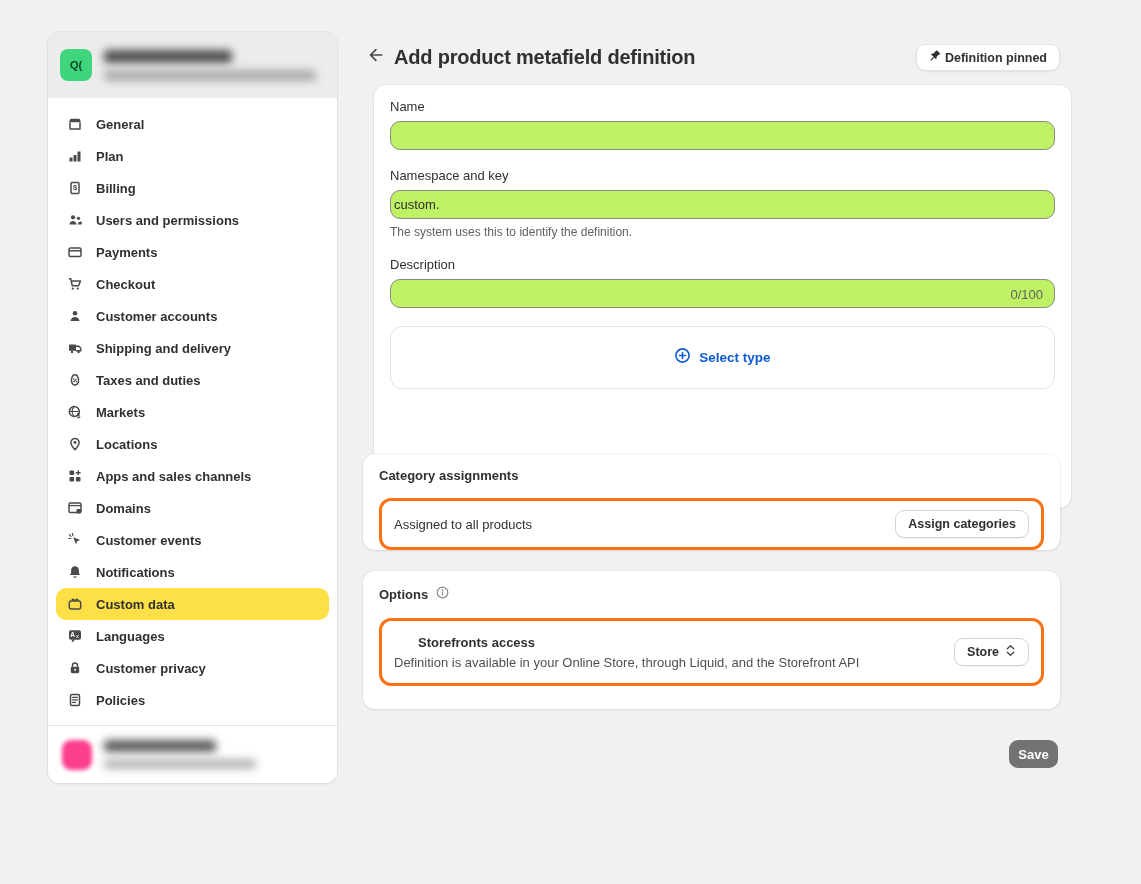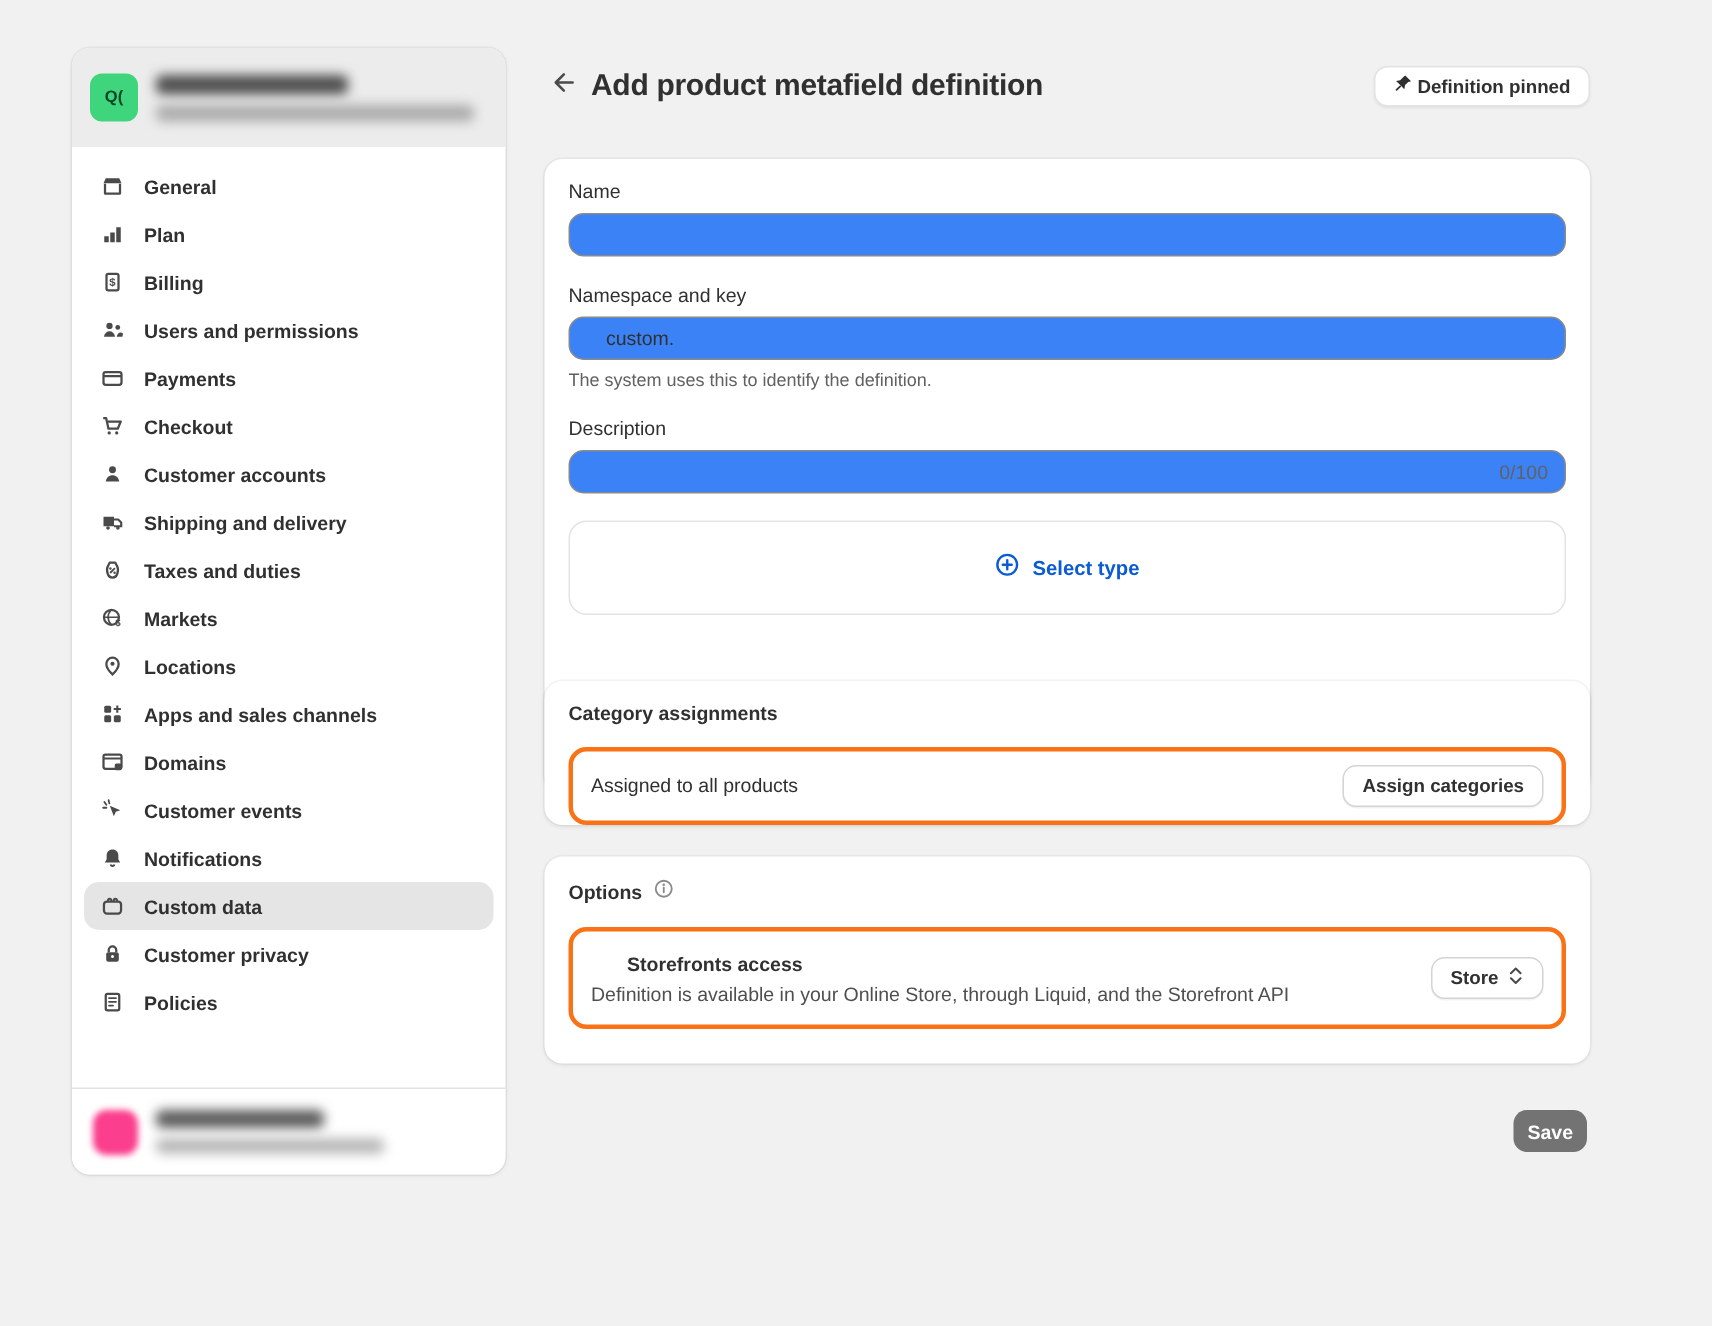--- a/index.html
+++ b/index.html
@@ -24,21 +24,21 @@
   .store-meta { flex:1; min-width:0; }
   .blurbar { border-radius:4px; filter:blur(4px); }
   .store-name-blur { width:128px; height:13px; background:#4e4e4e; margin-bottom:7px; }
   .store-email-blur { width:212px; height:11px; background:#ababab; }
 
   .nav { padding:10px 8px 0 8px; }
   .nav-item {
     display:flex; align-items:center; height:32px; gap:12px;
     padding:0 10px; border-radius:10px; cursor:pointer;
   }
-  .nav-item.active { background:#e5e5e5; }
+  .nav-item.active { background:#fde047; }
   .nav-item .nicon { width:18px; height:18px; display:flex; align-items:center; justify-content:center; flex:0 0 auto; }
   .nav-item .nlabel { font-size:13px; font-weight:bold; color:#303030; white-space:nowrap; }
 
   .sidebar-footer {
     position:absolute; left:0; right:0; bottom:0; height:58px;
     border-top:1px solid #e3e3e3; display:flex; align-items:center;
     padding:0 14px; gap:12px; background:#fff;
   }
   .user-avatar { width:30px; height:30px; border-radius:9px; background:#fb3e8d; filter:blur(2px); flex:0 0 auto; }
   .user-name-blur { width:112px; height:12px; background:#5a5a5a; margin-bottom:7px; }
@@ -55,28 +55,28 @@
     box-shadow:0 1px 2px rgba(0,0,0,0.08);
     font-size:12.5px; font-weight:bold; color:#303030;
   }
 
   
   .card {
     position:absolute; left:363px; width:697px; background:#fff; border-radius:12px;
     box-shadow:0 0 0 1px rgba(0,0,0,0.03), 0 1px 3px rgba(0,0,0,0.08);
     padding:14px 16px 16px 16px;
   }
-  .card-1 { top:106px; height:423px; }
+  .card-1 { top:85px; height:423px;margin-left:11px; }
   .card-2 { top:454px; height:96px; }
   .card-3 { top:571px; height:138px; }
 
   .field-label { font-size:13px; color:#303030; margin-bottom:7px; }
   .text-input {
     width:100%; height:29px; border:1px solid #8a8a8a; border-radius:10px;
-    background:#3b82f6; padding:0 24px; font-size:13px; color:#303030;
+    background:#bef264; padding:0 3px; font-size:13px; color:#303030;
     font-family:"Liberation Sans", sans-serif; outline:none;
   }
   .input-wrap { position:relative; }
   .input-wrap .counter {
     position:absolute; right:12px; top:50%; transform:translateY(-50%);
     font-size:13px; color:#616161; pointer-events:none;
   }
   .help-text { font-size:12px; color:#616161; margin-top:6px; }
   .spacer-18 { height:18px; }
 
@@ -297,20 +297,31 @@
       <div class="nav-item active">
         <span class="nicon">
             <svg width="16" height="16" viewBox="0 0 16 16">
               <rect x="2.3" y="5" width="11.4" height="8" rx="2" fill="none" stroke="#4a4a4a" stroke-width="1.5"></rect>
               <path d="M5 5V4.2a1.1 1.1 0 012.2 0V5M8.8 5V4.2a1.1 1.1 0 012.2 0V5" fill="none" stroke="#4a4a4a" stroke-width="1.3"></path>
             </svg>
           </span>
         <span class="nlabel">Custom data</span>
       </div>
 
+      <div class="nav-item">
+        <span class="nicon">
+            <svg width="16" height="16" viewBox="0 0 16 16">
+              <rect x="2" y="2.3" width="12" height="9.5" rx="2" fill="#4a4a4a"></rect>
+              <path d="M5 13.7l2-2.2" stroke="#4a4a4a" stroke-width="1.6"></path>
+              <text x="5.6" y="9.3" font-size="6.5" font-weight="bold" fill="#ffffff" text-anchor="middle" font-family="Liberation Sans, sans-serif">A</text>
+              <text x="10.4" y="9.6" font-size="6" fill="#ffffff" text-anchor="middle" font-family="Liberation Sans, sans-serif">x</text>
+            </svg>
+          </span>
+        <span class="nlabel">Languages</span>
+      </div>
 
       <div class="nav-item">
         <span class="nicon">
             <svg width="16" height="16" viewBox="0 0 16 16">
               <rect x="3.8" y="6.8" width="8.4" height="6.4" rx="1.4" fill="#4a4a4a"></rect>
               <path d="M5.5 6.8V5.4a2.5 2.5 0 015 0v1.4" fill="none" stroke="#4a4a4a" stroke-width="1.5"></path>
               <circle cx="8" cy="9.7" r="1" fill="#ffffff"></circle>
             </svg>
           </span>
         <span class="nlabel">Customer privacy</span>

